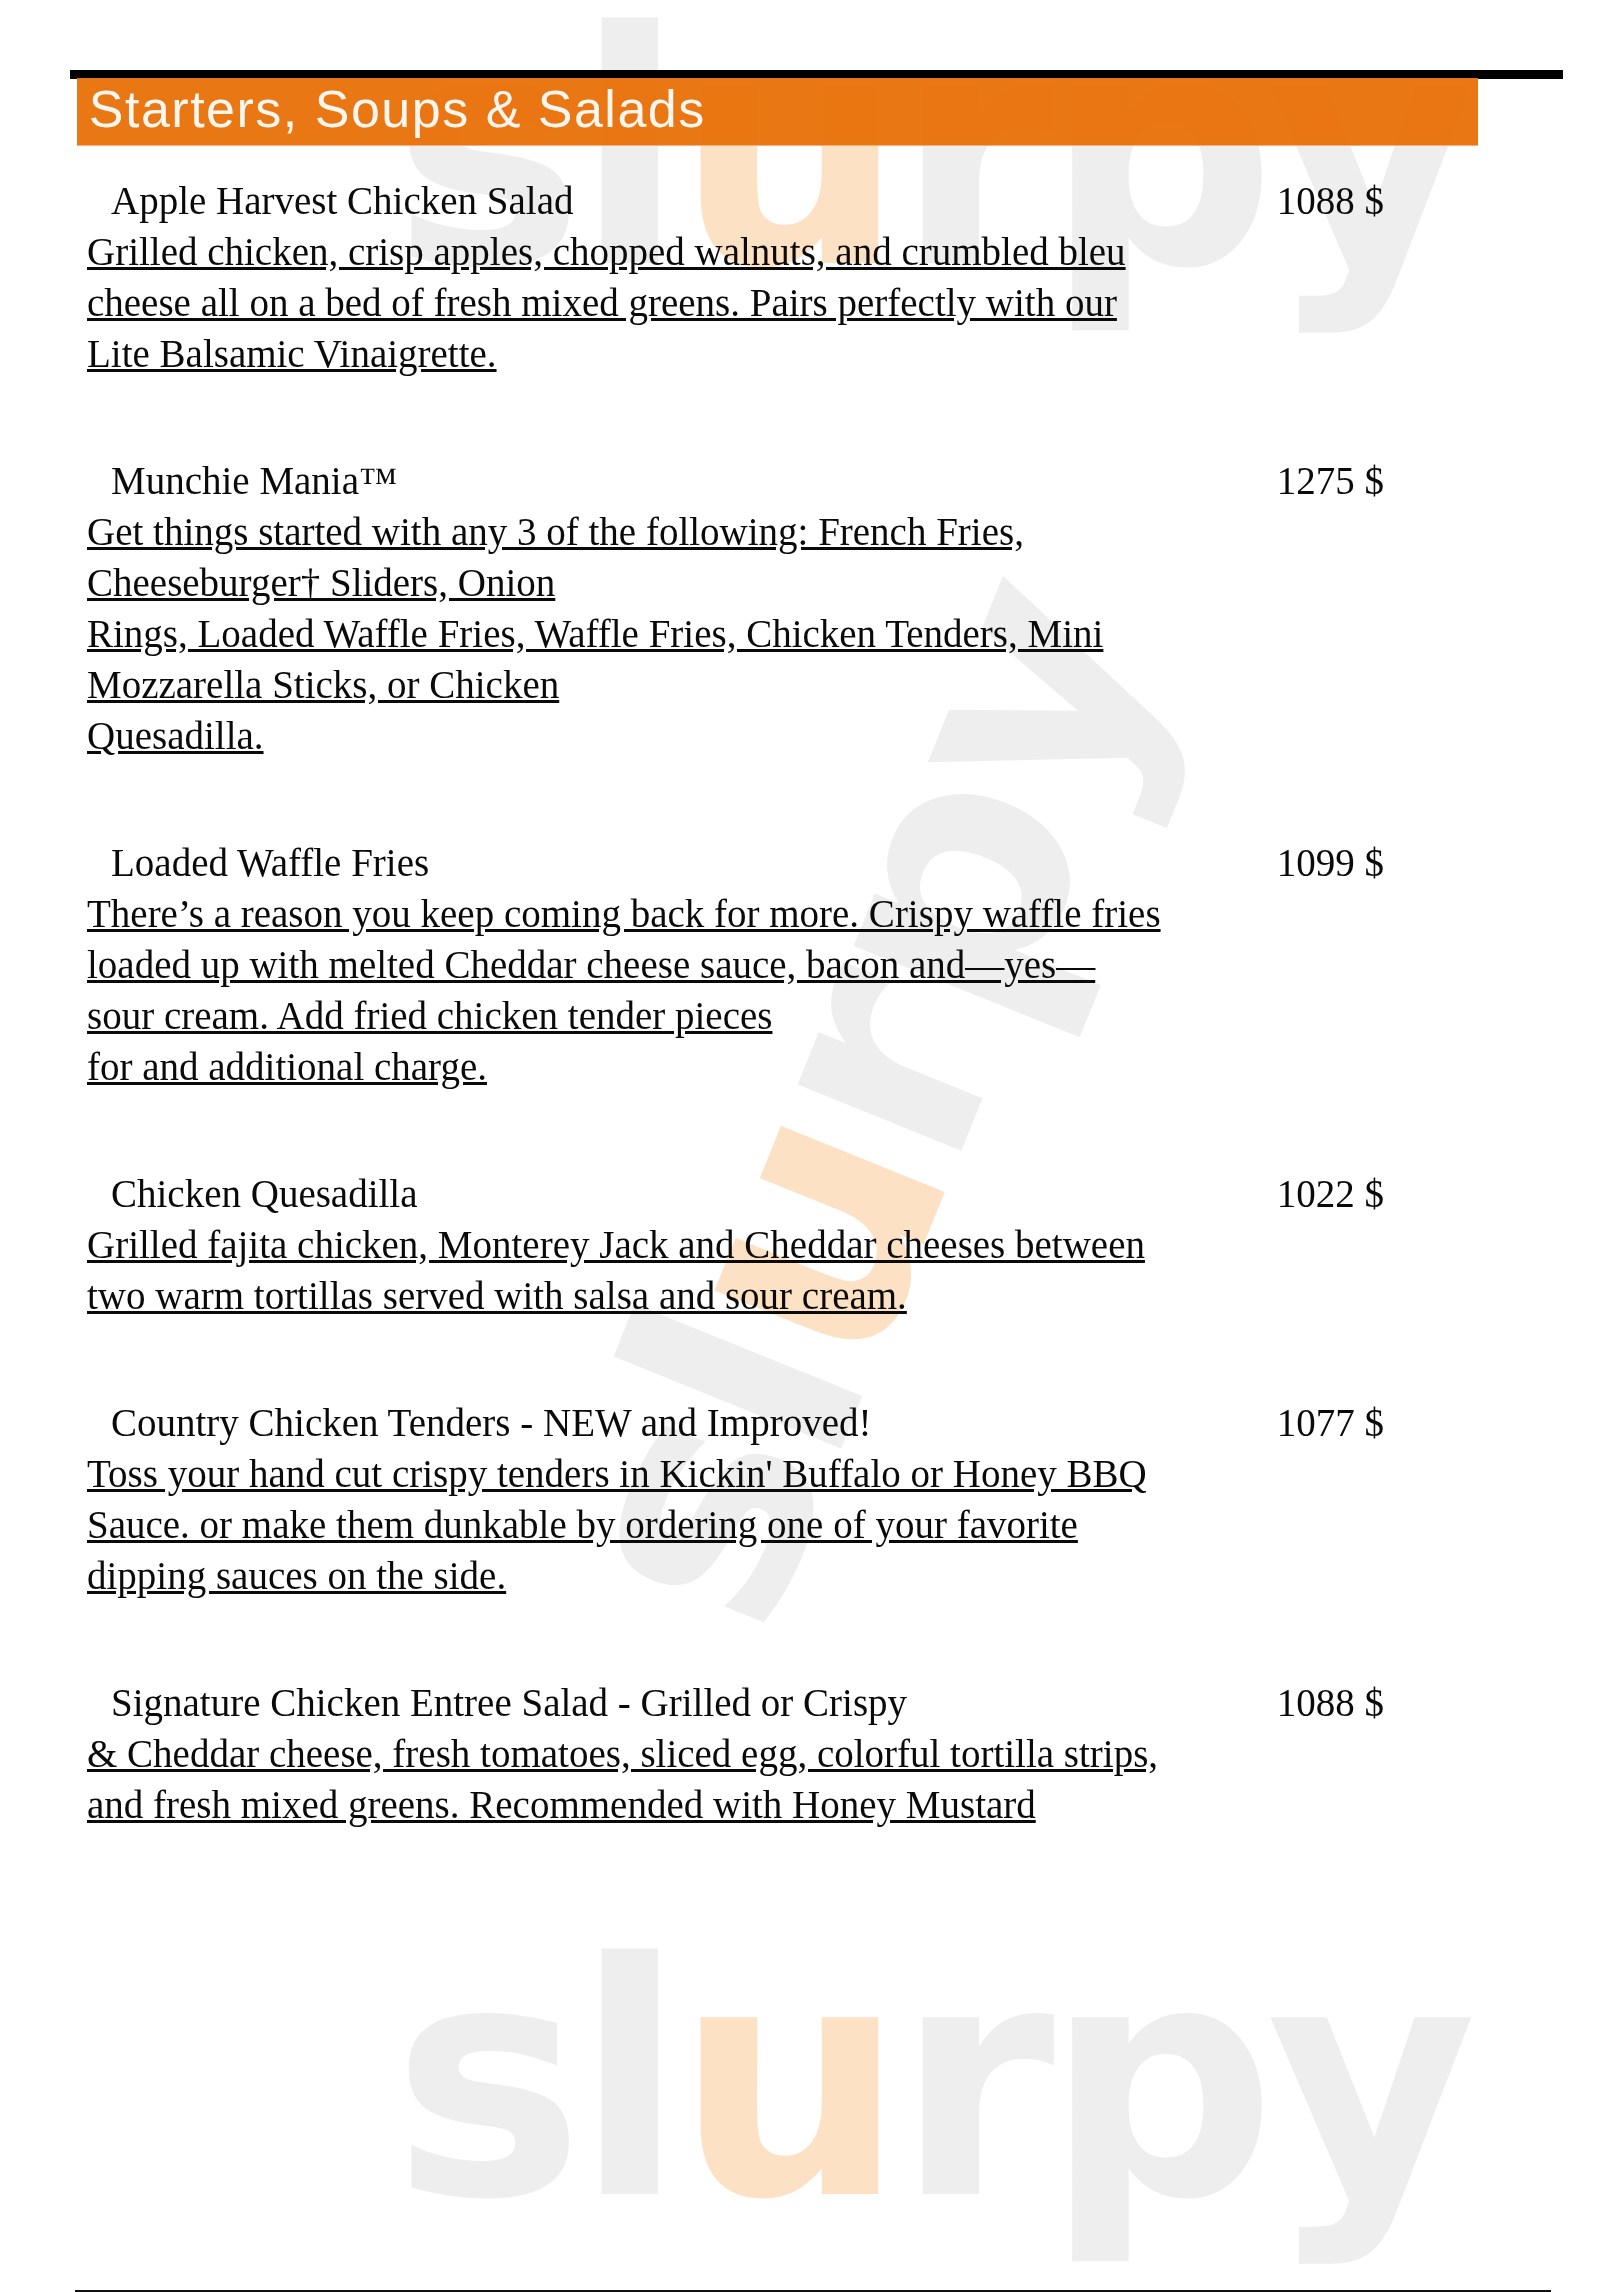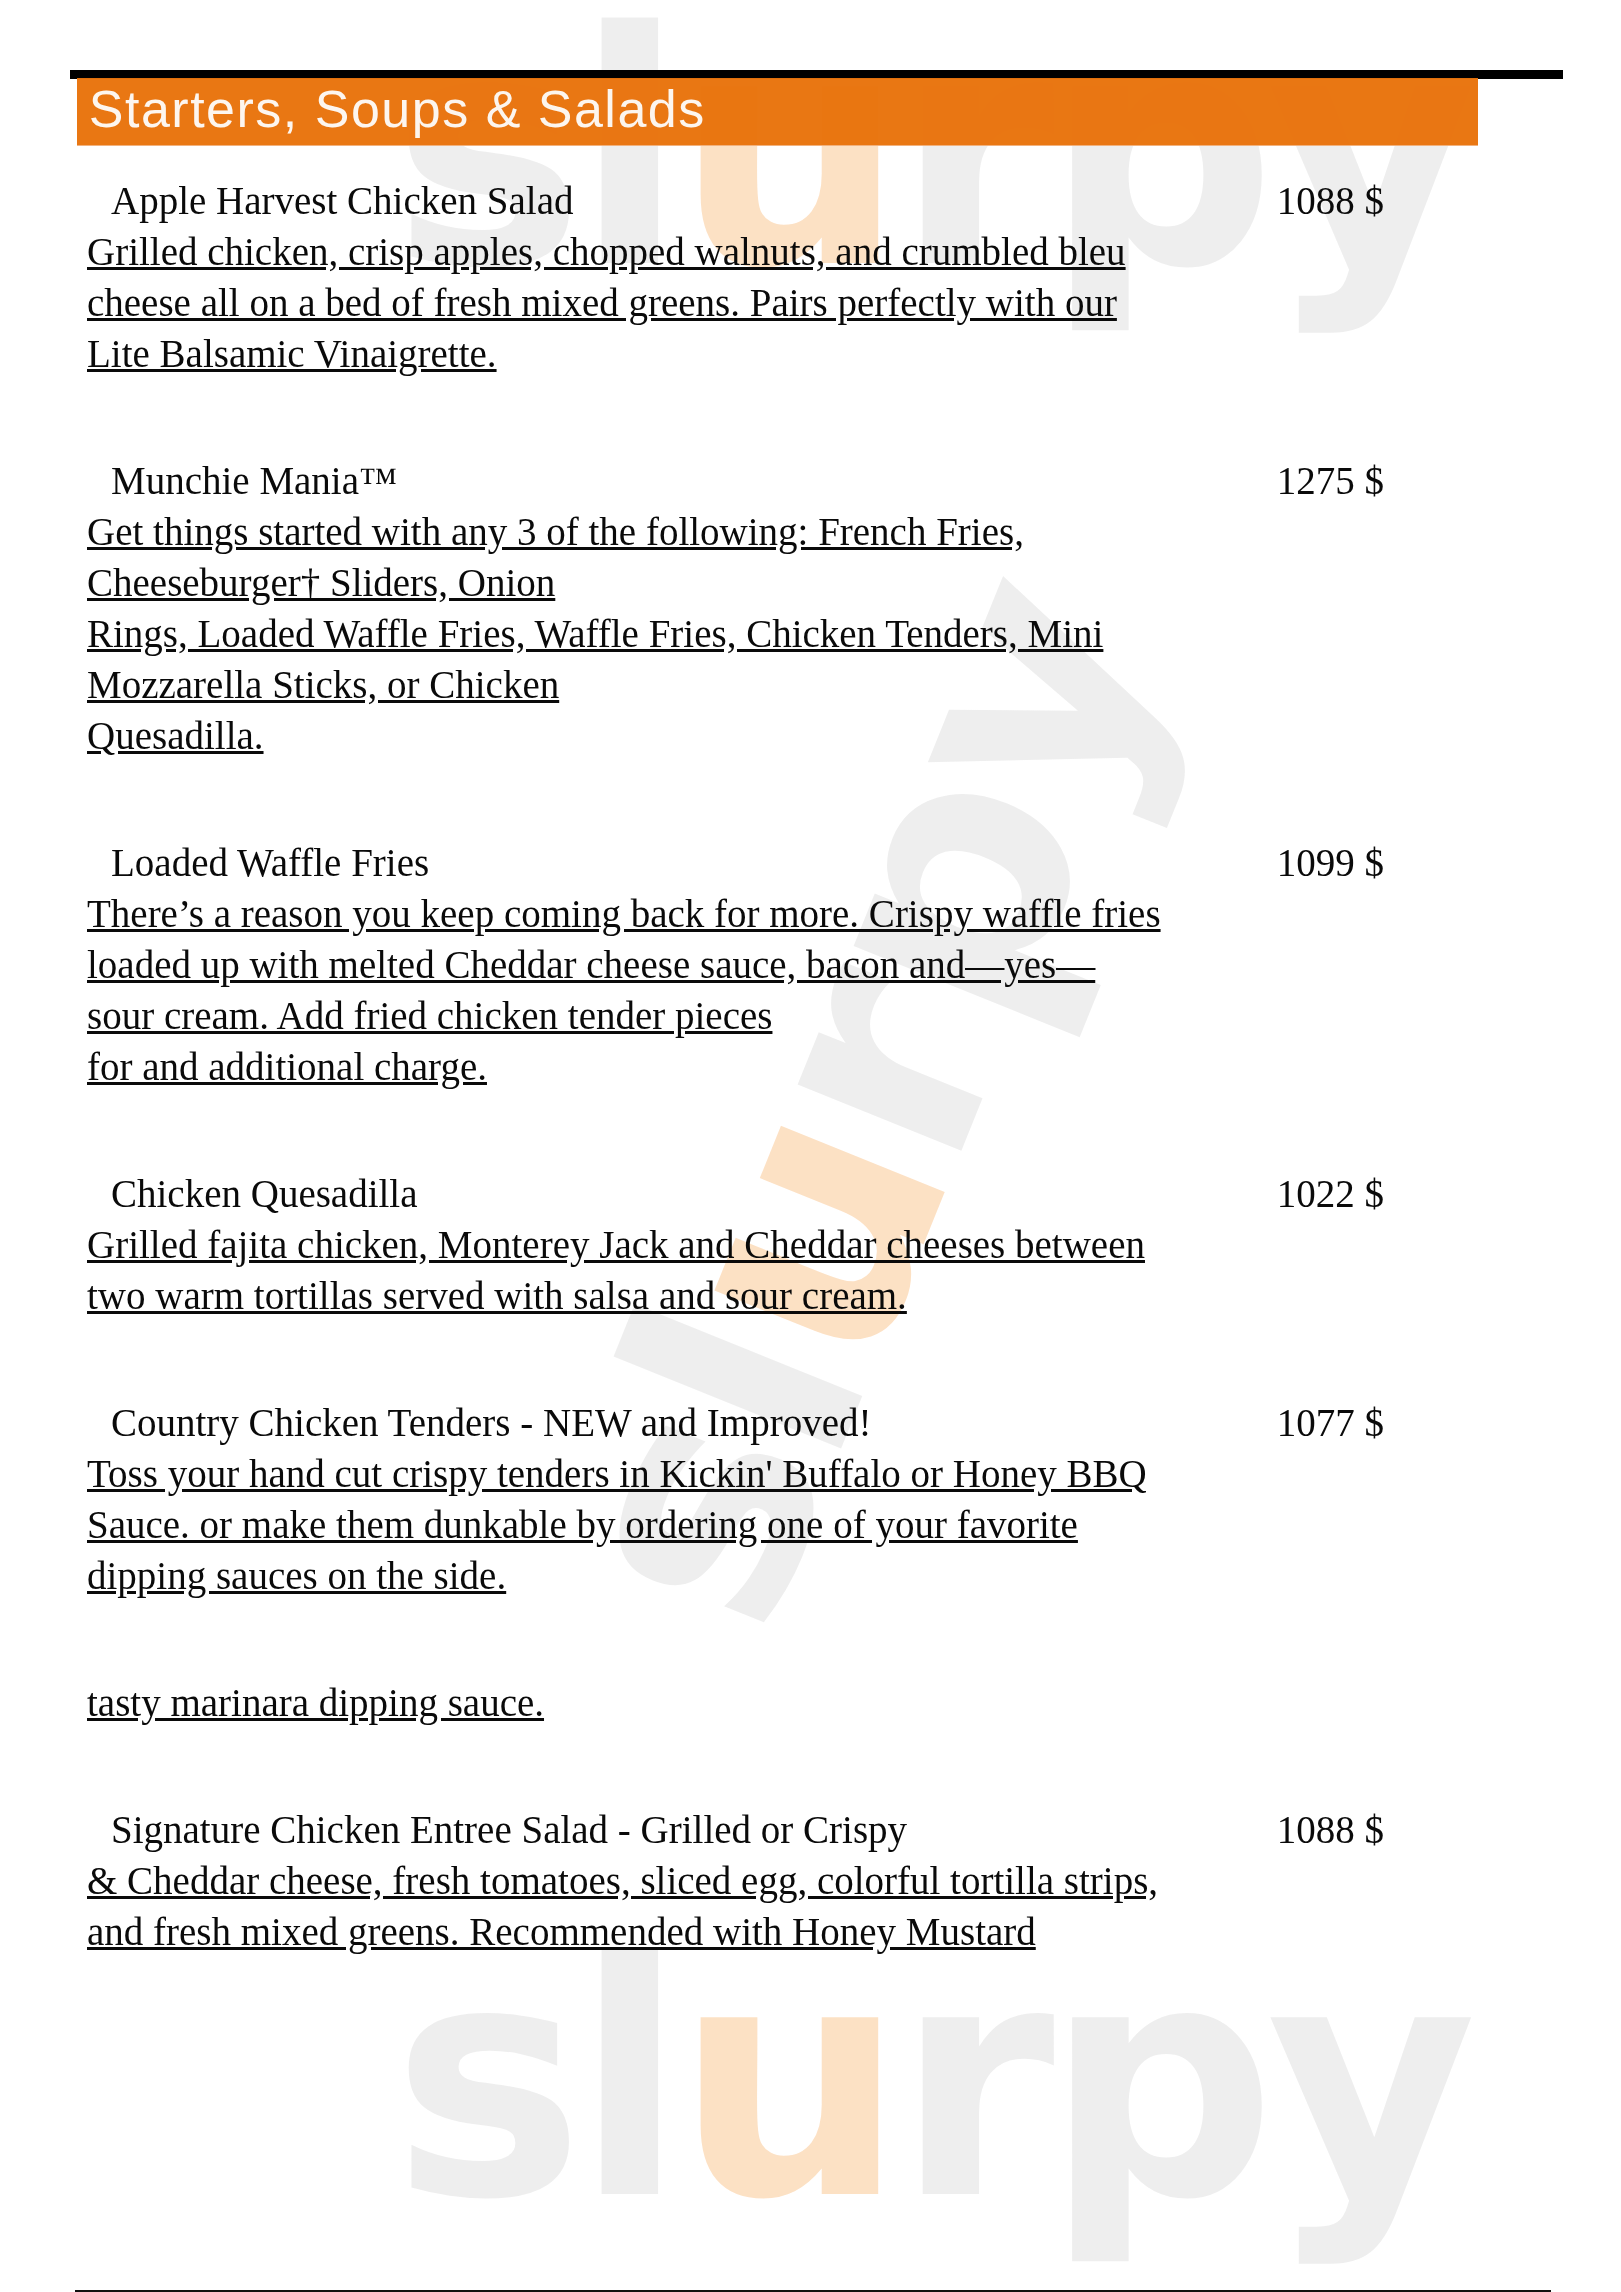--- a/index.html
+++ b/index.html
@@ -99,21 +99,20 @@
       <div class="desc-line">Grilled fajita chicken, Monterey Jack and Cheddar cheeses between</div>
       <div class="desc-line">two warm tortillas served with salsa and sour cream.</div>
     </div>
   <div class="menu-item">
       <div class="item-head"><span class="item-name">Country Chicken Tenders - NEW and Improved!</span><span class="item-price">1077 $</span></div>
       <div class="desc-line">Toss your hand cut crispy tenders in Kickin' Buffalo or Honey BBQ</div>
       <div class="desc-line">Sauce. or make them dunkable by ordering one of your favorite</div>
       <div class="desc-line">dipping sauces on the side.</div>
     </div>
   <div class="menu-item">
-      <div class="desc-line">tasty marinara dipping sauce.</div>
     </div>
   <div class="menu-item">
       <div class="item-head"><span class="item-name">Signature Chicken Entree Salad - Grilled or Crispy</span><span class="item-price">1088 $</span></div>
       <div class="desc-line">&amp; Cheddar cheese, fresh tomatoes, sliced egg, colorful tortilla strips,</div>
       <div class="desc-line">and fresh mixed greens. Recommended with Honey Mustard</div>
     </div>
 </div>
 
 <div class="bottom-rule"></div>
 

